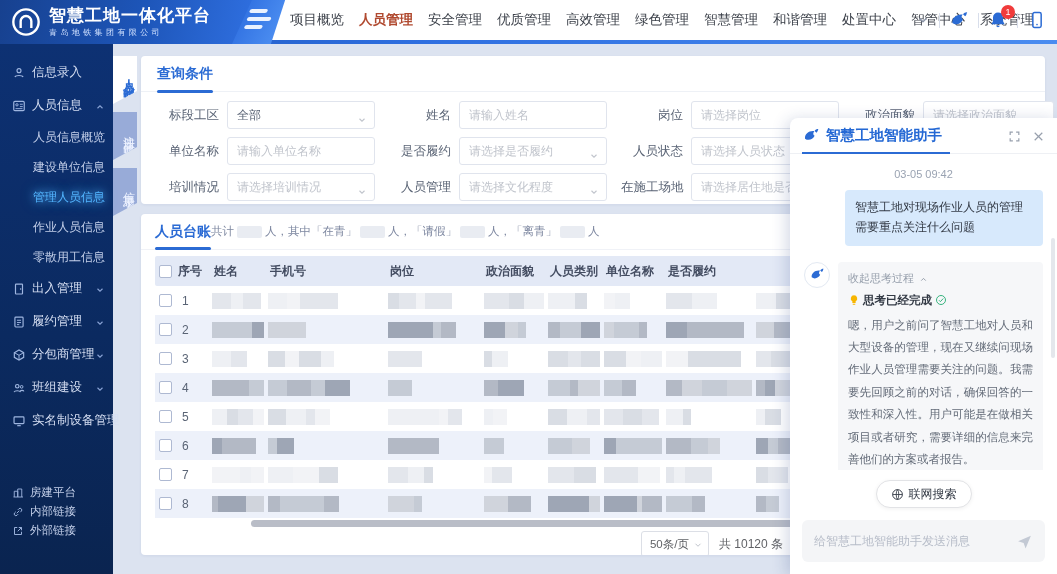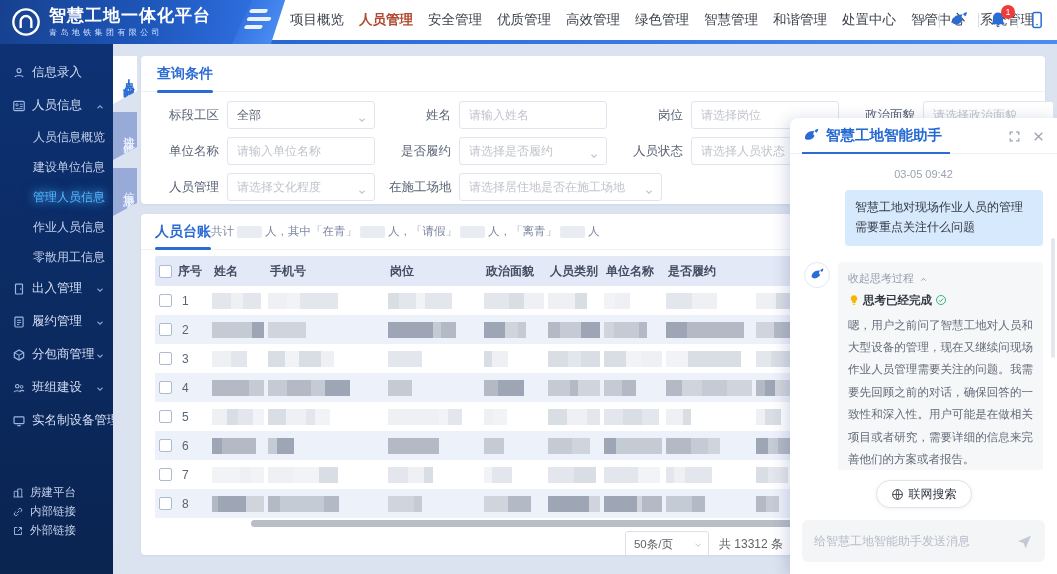--- a/index.html
+++ b/index.html
@@ -84,21 +84,21 @@
   .th { font-size:12px; font-weight:bold; color:#434c61; white-space:nowrap; overflow:hidden;}
   .trow { display:flex; align-items:center; height:29px; margin:0 14px; }
   .trow.alt { background:#edf1fa; }
   .td { display:flex; align-items:center; overflow:hidden; white-space:nowrap;}
   .idx { font-size:12px; color:#5a6475; }
   .cb { width:13px; height:13px; border:1px solid #aeb9d2; border-radius:2px; background:#fff; margin-left:4px; cursor:pointer;}
   .blur-seg { display:inline-block; height:16px; }
   .hscroll { height:8px; margin:2px 14px 0; position:relative; }
   .hscroll .thumb { position:absolute; left:11%; width:64%; height:7px; background:#b9bdc7; border-radius:4px; cursor:pointer;}
   .pg-row { display:flex; align-items:center; justify-content:flex-end; height:32px; padding-right:262px; gap:10px; }
-  .pg-size { position:relative; width:84px; height:26px; border:1px solid #dcdfe6; border-radius:3px;
+  .pg-size { position:relative; width:68px; height:26px; border:1px solid #dcdfe6; border-radius:3px;
     display:flex; align-items:center; padding:0 18px 0 8px; font-size:11.5px; color:#606266; cursor:pointer;}
   .pg-size .f-chev{ right:5px; top:8px; position:absolute; width:10px; height:10px; color:#c0c4cc;}
   .pg-total { font-size:12px; color:#606266; }
 
   
   #assistant { position:absolute; left:790px; top:118px; width:267px; height:456px; background:#fff;
     border-radius:8px 0 0 0; box-shadow:-3px 2px 16px rgba(31,56,118,.20); z-index:10; }
   .a-head { position:relative; height:36px; display:flex; align-items:center; padding:0 12px; border-bottom:1px solid #eef0f4;}
   .a-head::after { content:""; position:absolute; left:12px; bottom:-1px; width:148px; height:2px; background:#2b6bd4;}
   .a-logo { width:18px; height:18px; color:#2b6bd4; margin-right:6px;}
@@ -360,20 +360,29 @@
             <div class="q-field">
               <span class="ph">请选择人员状态</span>
               <span class="f-chev"><svg viewBox="0 0 24 24">
                   <path d="M6 9l6 6 6-6" fill="none" stroke="currentColor" stroke-width="2.6"></path>
                 </svg></span>
             </div>
           </div>
         </div>
         <div class="q-row">
           <div class="q-cell">
+            <span class="q-label">培训情况</span>
+            <div class="q-field">
+              <span class="ph">请选择培训情况</span>
+              <span class="f-chev"><svg viewBox="0 0 24 24">
+                  <path d="M6 9l6 6 6-6" fill="none" stroke="currentColor" stroke-width="2.6"></path>
+                </svg></span>
+            </div>
+          </div>
+          <div class="q-cell">
             <span class="q-label">人员管理</span>
             <div class="q-field">
               <span class="ph">请选择文化程度</span>
               <span class="f-chev"><svg viewBox="0 0 24 24">
                   <path d="M6 9l6 6 6-6" fill="none" stroke="currentColor" stroke-width="2.6"></path>
                 </svg></span>
             </div>
           </div>
           <div class="q-cell">
             <span class="q-label">在施工场地</span>
@@ -848,21 +857,21 @@
     <div class="hscroll">
         <div class="thumb"></div>
       </div>
     <div class="pg-row">
       <span class="pg-size">
         <span>50条/页</span>
         <span class="f-chev"><svg viewBox="0 0 24 24">
               <path d="M6 9l6 6 6-6" fill="none" stroke="currentColor" stroke-width="2.4"></path>
             </svg></span>
       </span>
-      <span class="pg-total">共 13312 条</span>
+      <span class="pg-total">共 10120 条</span>
     </div>
   </section>
 
   <section id="assistant">
     <div class="a-head">
       <span class="a-logo"><svg viewBox="0 0 24 24">
             <path d="M4 15.5C3.5 9 9.5 4.5 16.5 5.5c-2 2-2 4.5.3 6.3C14.5 16.5 8.5 19 4 15.5z" fill="currentColor"></path>
             <path d="M16.8 5.2c1.2-1.8 3.2-2.6 5-2.4-.8 1.7-.7 3.6-2.5 4.8z" fill="currentColor"></path>
           </svg></span>
       <span class="a-title">智慧工地智能助手</span>

